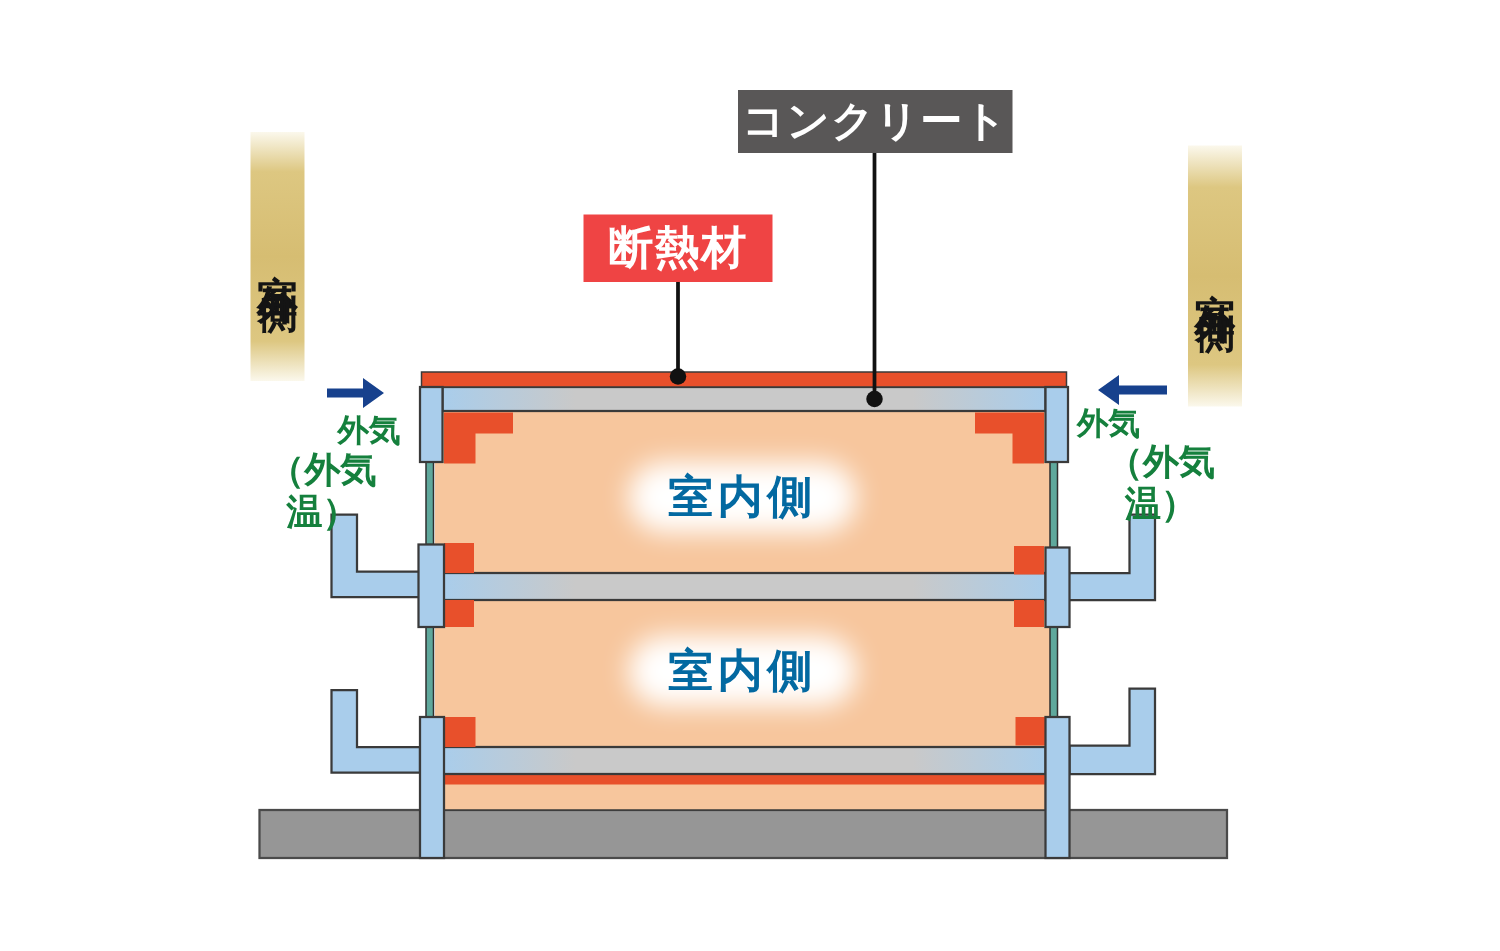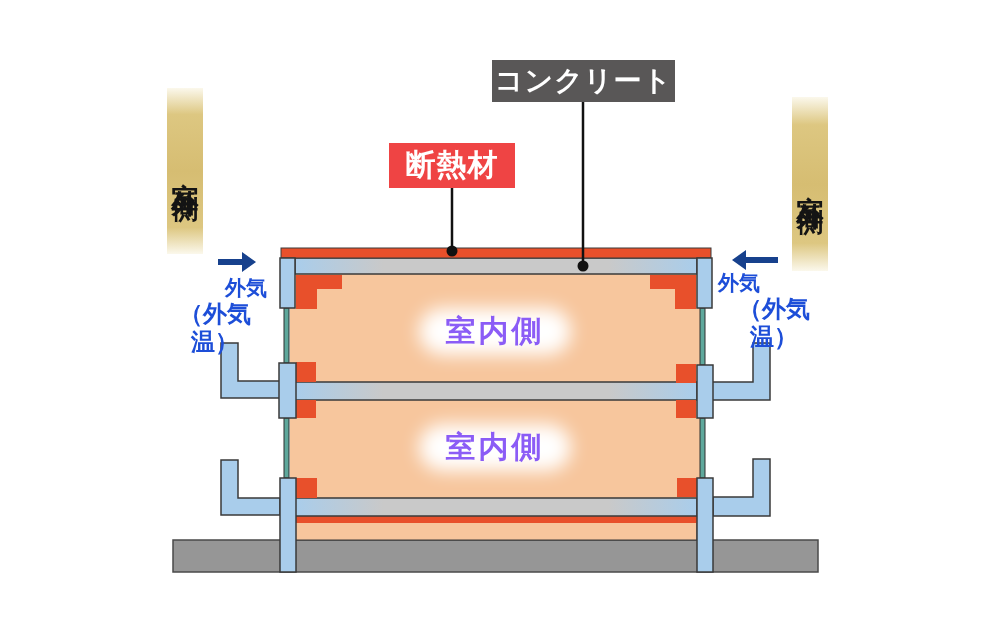--- a/index.html
+++ b/index.html
@@ -26,35 +26,35 @@
     width:36px; display:flex; align-items:center; justify-content:center;
     writing-mode:vertical-rl; text-orientation:upright;
     font-family:"Liberation Serif", serif; font-weight:600;
     font-size:27px; letter-spacing:7px; color:#141414;
     background:linear-gradient(to bottom, #fbf8ec 0%, #ddc781 16%, #d6bd72 50%, #ddc781 84%, #fbf8ec 100%);
   }
   #side-label-left  { left:167px; top:88px;  height:166px; }
   #side-label-right { left:792px; top:97px;  height:174px; }
 
   
-  .air-label { color:#1d4ed8; font-weight:bold; line-height:1.16; }
+  .air-label { color:#15803d; font-weight:bold; line-height:1.16; }
   #air-label-left  { left:163px; top:276px; width:104px; text-align:right; }
   #air-label-right { left:718px; top:271px; width:112px; text-align:left; }
   .air-line1 { font-size:21px; }
   .air-line2 { font-size:24px;text-align:center; }
 
   
   .indoor-wrap { width:152px; height:47px; }
   #indoor-upper { left:419px; top:308px; }
   #indoor-lower { left:419px; top:424px; }
   .indoor-glow { position:absolute; inset:0; background:#ffffff; border-radius:24px; filter:blur(9px); }
   .indoor-text {
     position:relative; width:100%; height:100%;
     display:flex; align-items:center; justify-content:center;
-    color:#8b5cf6; font-size:30px; font-weight:bold; letter-spacing:3px;
+    color:#0369a1; font-size:30px; font-weight:bold; letter-spacing:3px;
   }
 </style>
 </head>
 <body>
 
 <div id="stage">
 
   <svg id="structure" viewBox="0 0 1000 634" xmlns="http://www.w3.org/2000/svg">
     <defs>
       <linearGradient id="bandGrad" x1="0" y1="0" x2="1" y2="0">

